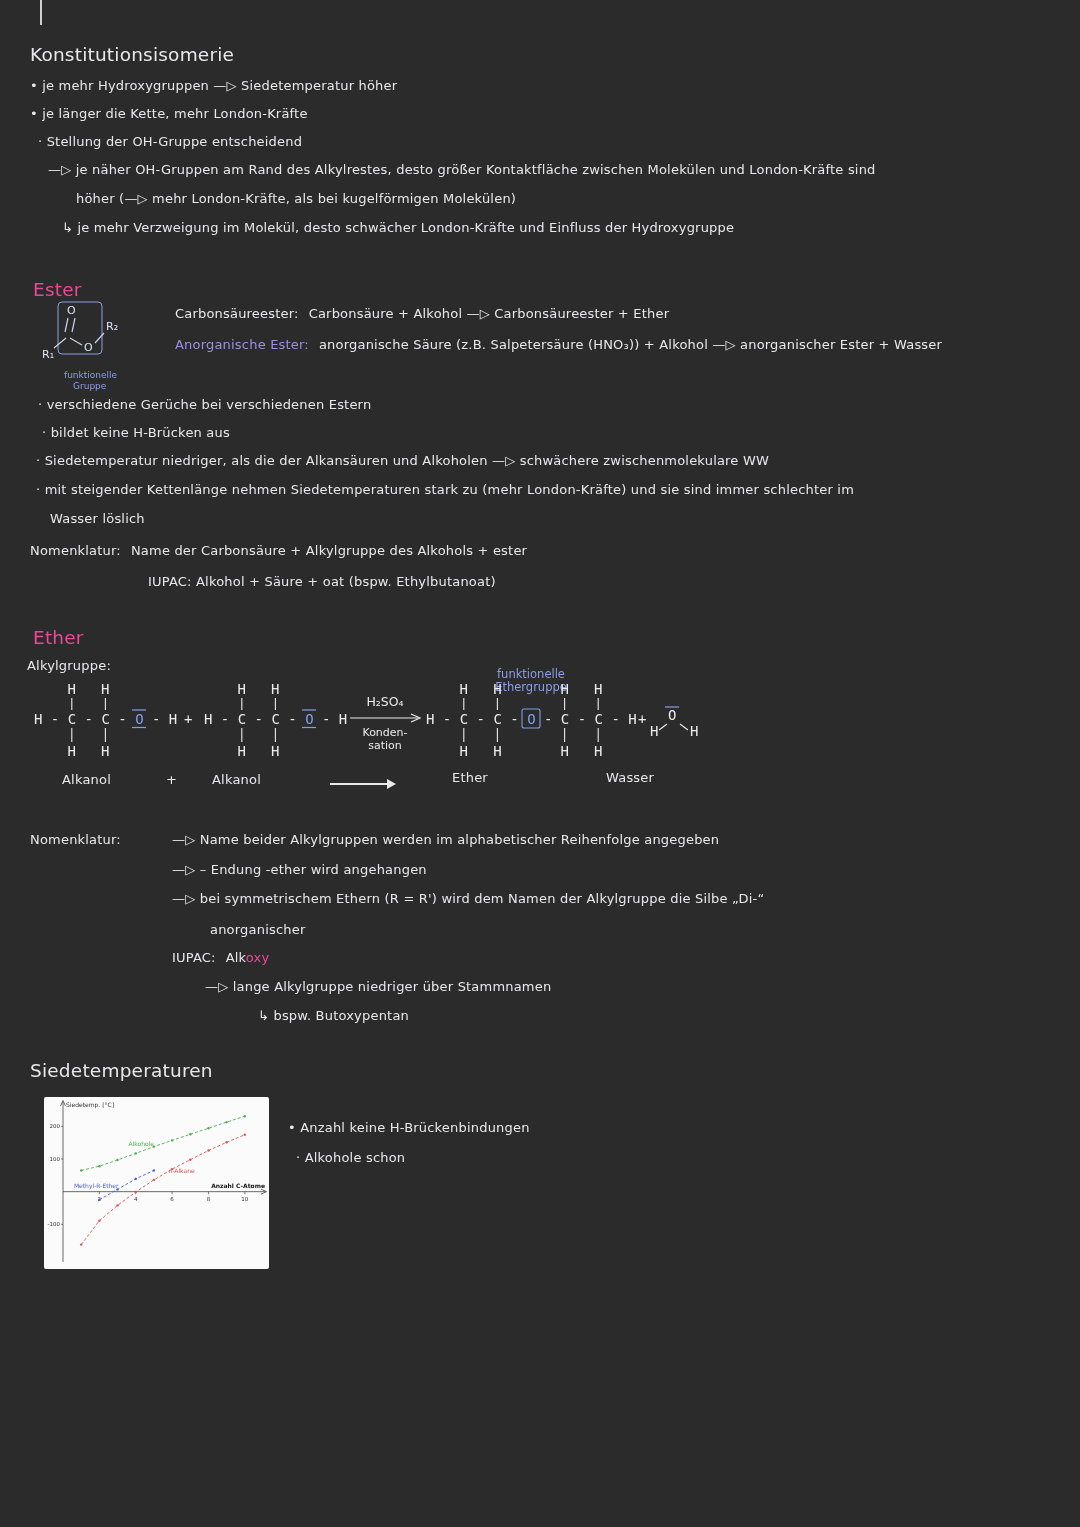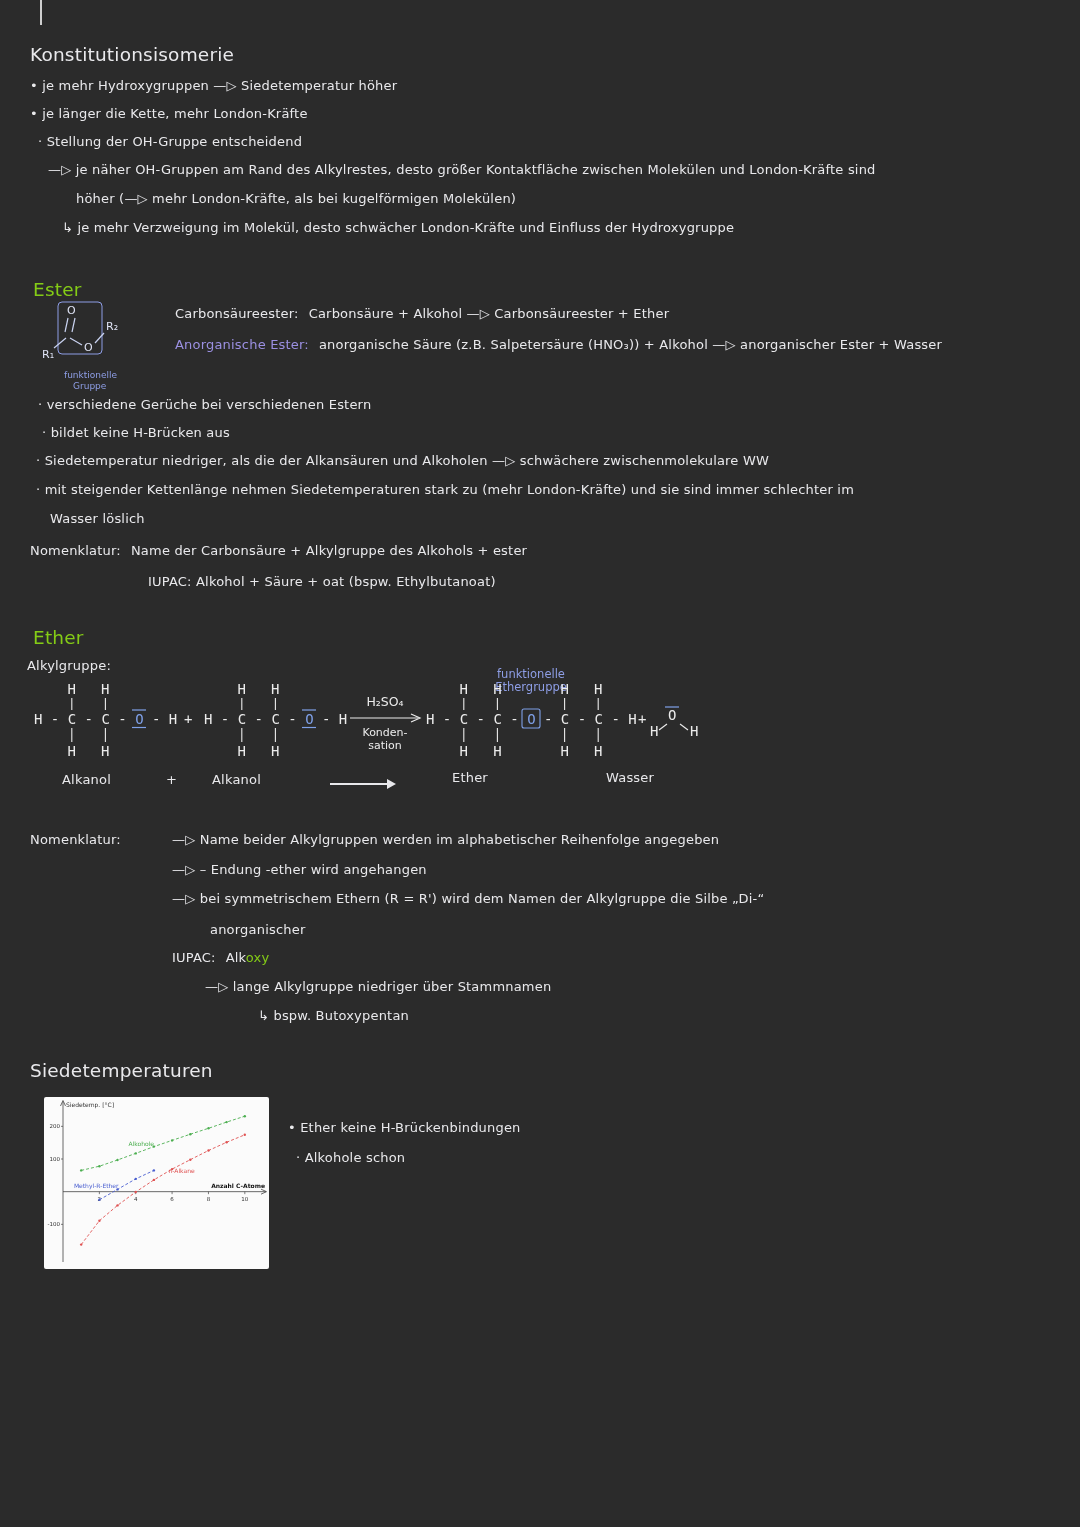--- a/index.html
+++ b/index.html
@@ -3,21 +3,21 @@
 <meta charset="utf-8">
 <style>
   html,body{margin:0;padding:0}
   body{
     width:1080px;height:1527px;position:relative;overflow:hidden;
     background:#2b2b2b;color:#e9e9ec;
     font-family:"DejaVu Sans",sans-serif;
   }
   .t{position:absolute;font-size:13px;letter-spacing:.2px;white-space:nowrap;line-height:1.2}
   .u{text-underline-offset:4px}
-  .blue{color:#84cc16}
+  .blue{color:#ec4899}
   .purple{color:#9b90e2}
   .h1{font-size:18.5px}
   .gap{display:inline-block;width:10px}
   .mark{position:absolute;left:40px;top:0;width:2px;height:25px;background:#cfcfcf}
   .sk line,.sk path{stroke:#c9d2f0;stroke-width:1.2;fill:none}
   .sk text{fill:#dfe3f5;font-size:11px;font-family:"DejaVu Sans",sans-serif}
   .sk .cap{fill:#8e9ee6;font-size:9px}
   .sk .box{stroke:#8e9ee6;fill:none;stroke-width:1}
   .eq-svg text{font-family:"DejaVu Sans Mono",monospace;font-size:14px;fill:#ececec}
   .eq-svg text.sans{font-family:"DejaVu Sans",sans-serif}
@@ -219,14 +219,14 @@
       <text x="124.5" y="76.4" font-size="6" fill="#e05252">n-Alkane</text>
       <polyline points="55.4,102.8 73.5,92.4 91.7,81.9 109.9,73.4" fill="none" stroke="#4a5fd0" stroke-width="0.9" stroke-dasharray="3 2"></polyline>
       <circle cx="55.4" cy="102.8" r="1.2" fill="#4a5fd0"></circle>
       <circle cx="73.5" cy="92.4" r="1.2" fill="#4a5fd0"></circle>
       <circle cx="91.7" cy="81.9" r="1.2" fill="#4a5fd0"></circle>
       <circle cx="109.9" cy="73.4" r="1.2" fill="#4a5fd0"></circle>
       <text x="29.9" y="91.4" font-size="6" fill="#4a5fd0">Methyl-R-Ether</text>
     </svg>
 </div>
 
-<div class="t" style="left:288px;top:1120px">• Ether keine H-Brückenbindungen</div>
+<div class="t" style="left:288px;top:1120px">• Anzahl keine H-Brückenbindungen</div>
 <div class="t" style="left:296px;top:1150px">· Alkohole schon</div>
 
 </body></html>

